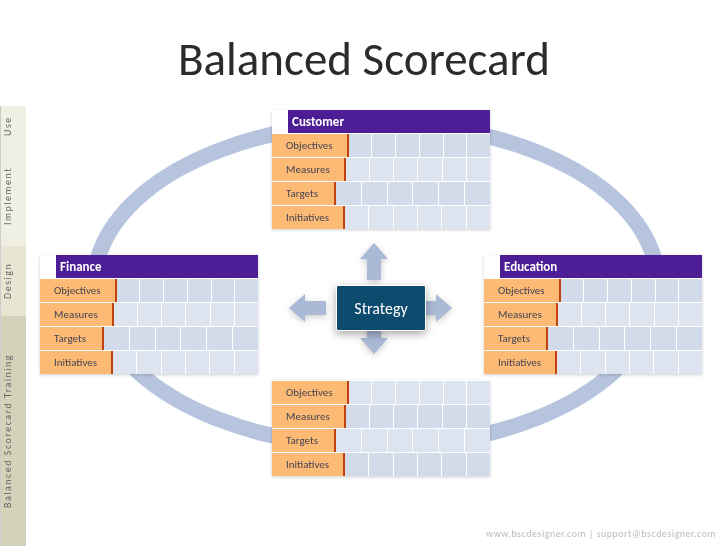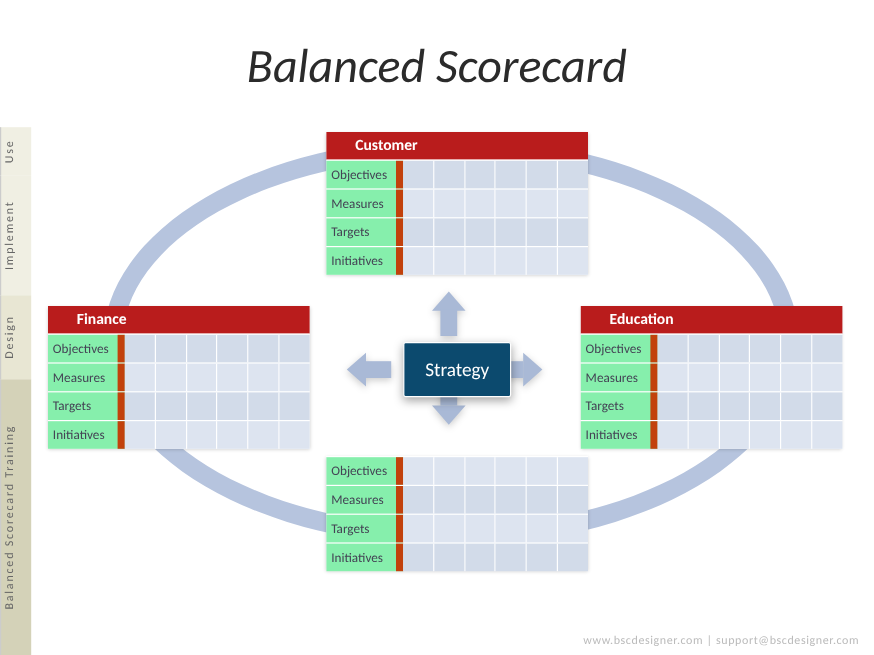--- a/index.html
+++ b/index.html
@@ -34,24 +34,23 @@
   .tab-training { background: #d4d2b8; flex: 0 0 230px; }
   .tab-design   { background: #e8e6d3; flex: 0 0 70px; }
   .tab-impl     { background: #f0efe3; flex: 0 0 100px; }
   .tab-use      { background: #f0efe3; flex: 0 0 40px; }
 
   .title {
     position: absolute;
     top: 30px;
     left: 0; right: 0;
     text-align: center;
-    font-size: 40px;
+    font-size: 47px;
     color: #2b2b2b;
     font-weight: 400;
-    font-style: italic;
   }
 
   .canvas {
     position: absolute;
     left: 26px; top: 70px;
     width: 702px; height: 460px;
   }
 
   .ellipse {
     position: absolute;
@@ -96,36 +95,37 @@
   .arr-right::before { content:""; position:absolute; left:0; top:-14px; border-top:14px solid transparent; border-bottom:14px solid transparent; border-left:16px solid #a9b9d6; }
 
   .pcard {
     position: absolute;
     width: 218px;
     background: #fff;
     box-shadow: 0 1px 3px rgba(0,0,0,0.2);
     font-size: 11px;
   }
   .pcard .phead {
-    background: #b91c1c;
+    background: #4c1d95;
     color: #fff;
     font-weight: bold;
-    padding: 4px 24px;
+    padding: 4px 4px;
     font-size: 13px;
+    margin-left: 16px;
   }
   .pcard .prow {
     display: flex;
     border-top: 1px solid #fff;
   }
   .pcard .prow .plabel {
     flex: 0 0 64px;
-    background: #86efac;
-    padding: 5px 4px;
+    background: #fdba74;
+    padding: 5px 14px;
     color: #445;
-    border-right: 6px solid #c2410c;
+    border-right: 2px solid #c2410c;
   }
   .pcard .prow .pcells {
     flex: 1;
     display: flex;
   }
   .pcard .prow .pcells div {
     flex: 1;
     background: #d2dbe9;
     border-right: 1px solid #fff;
   }

